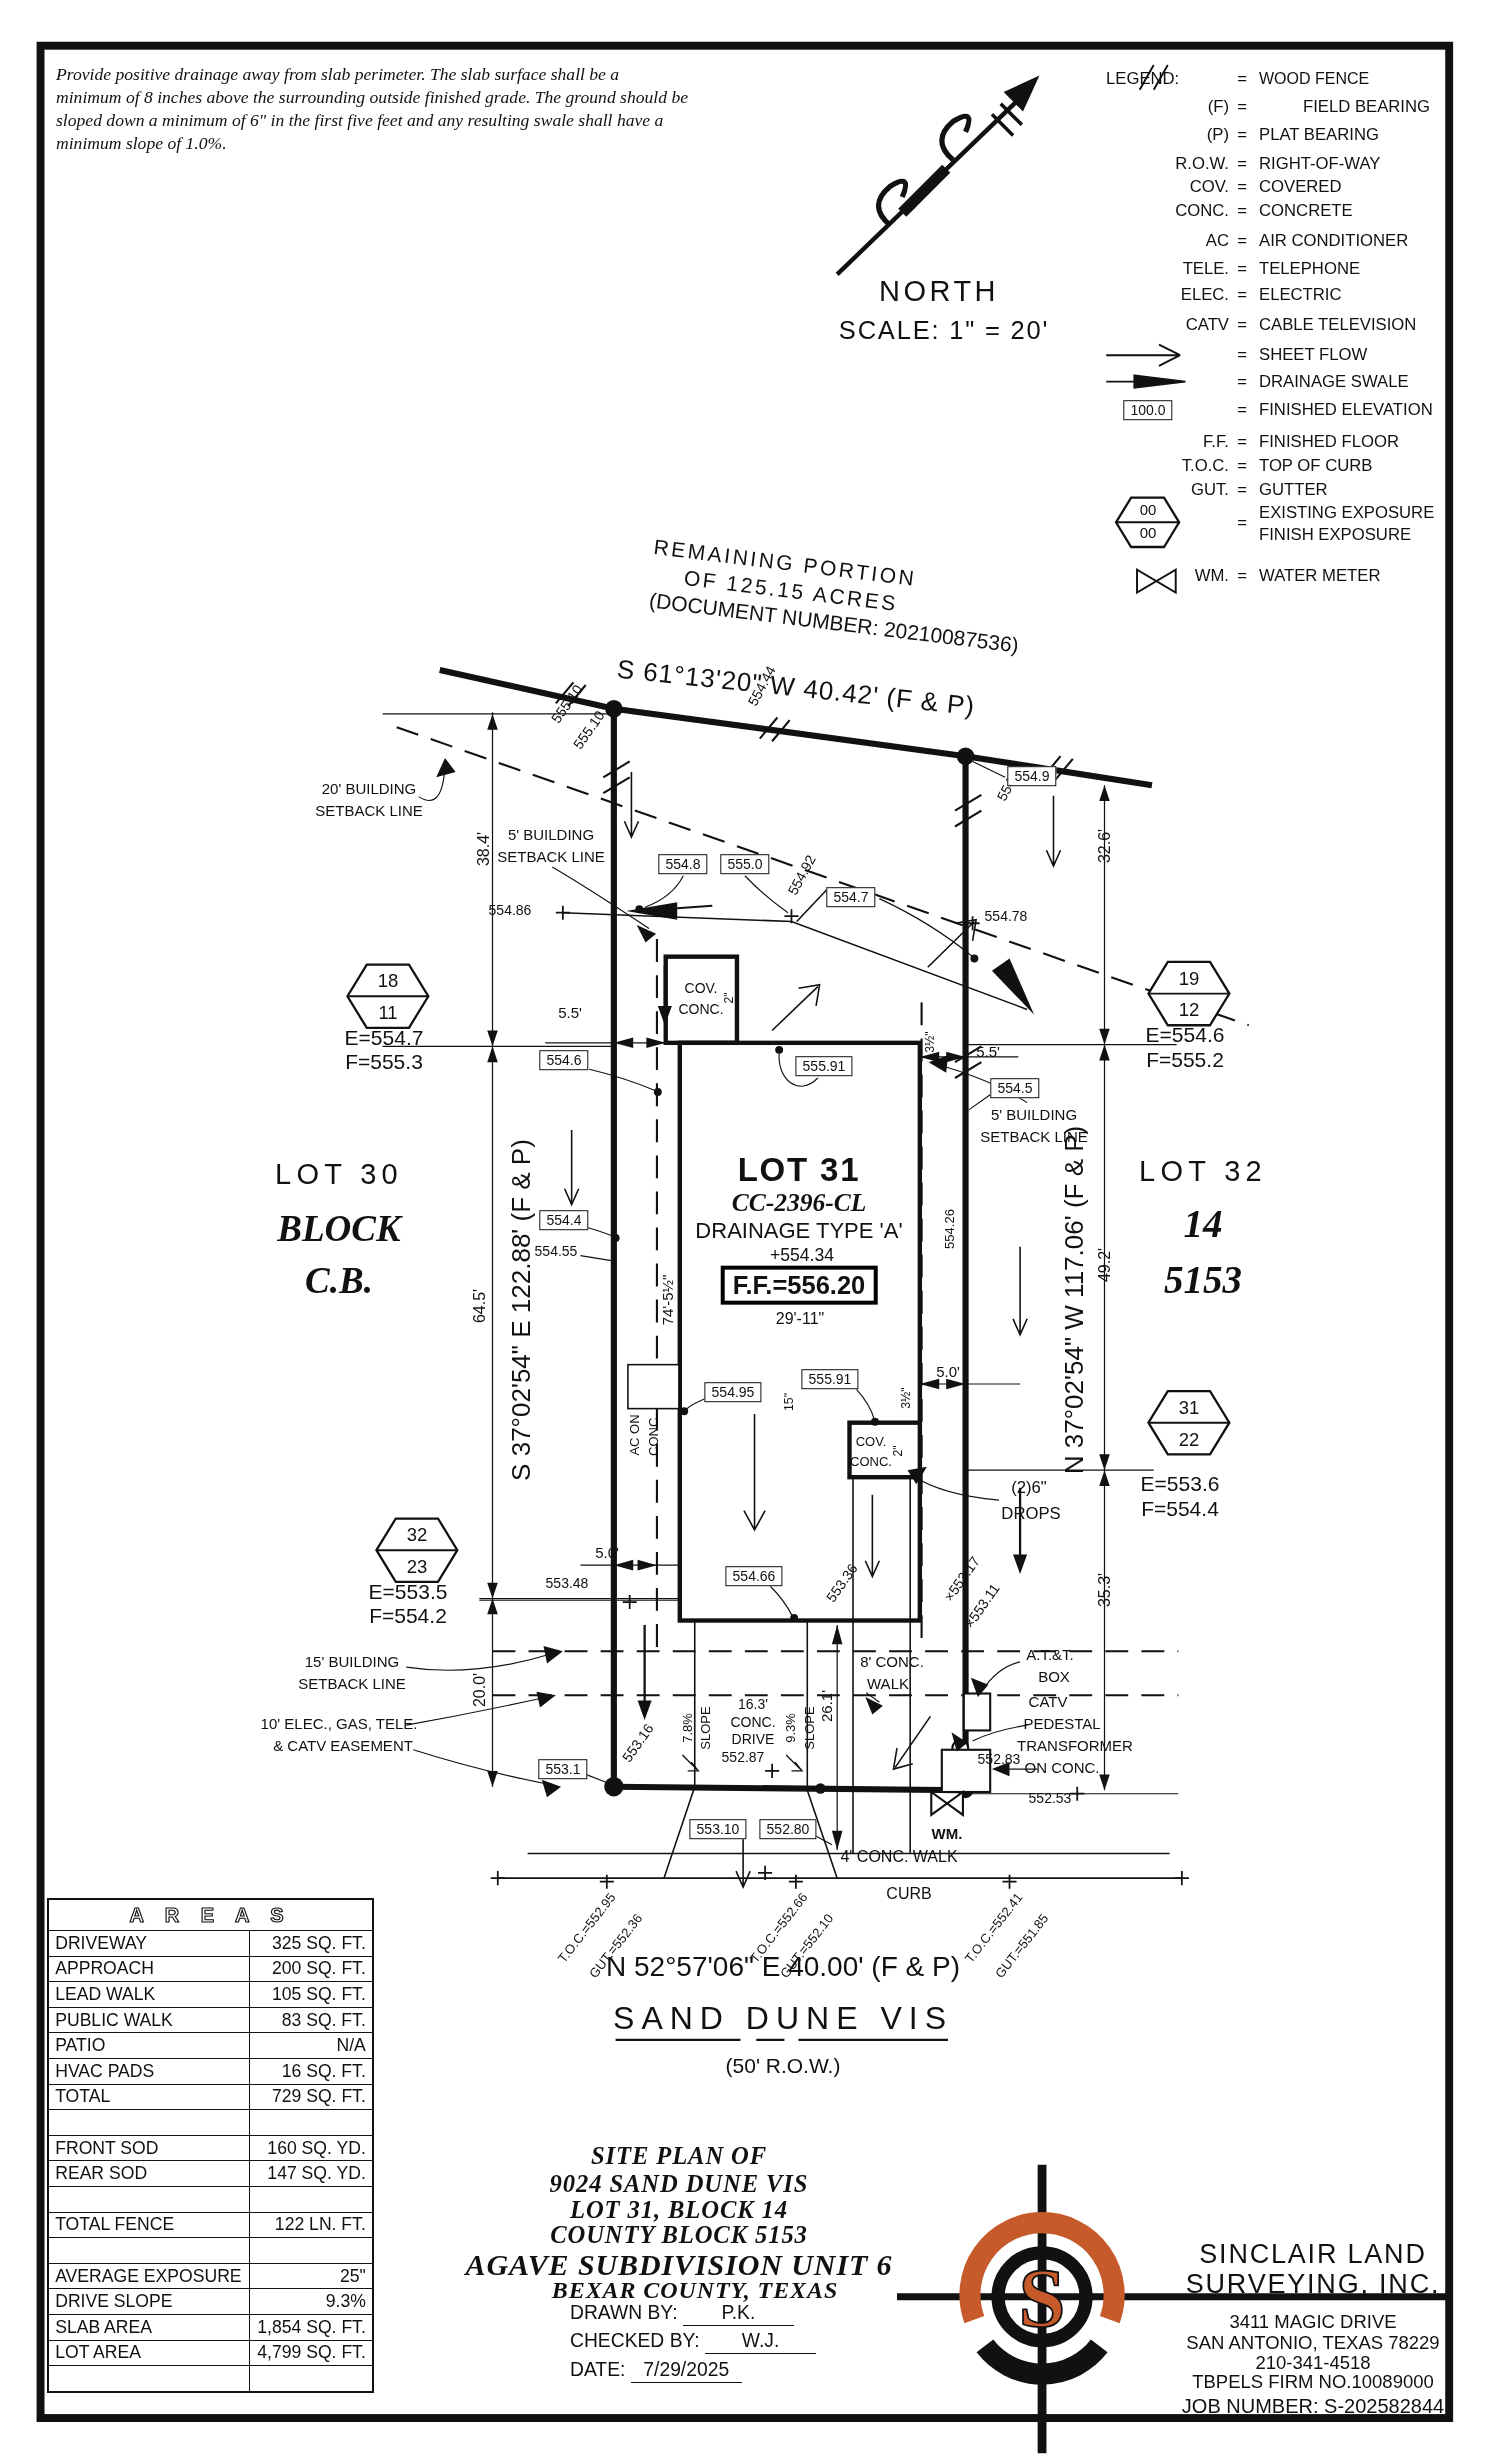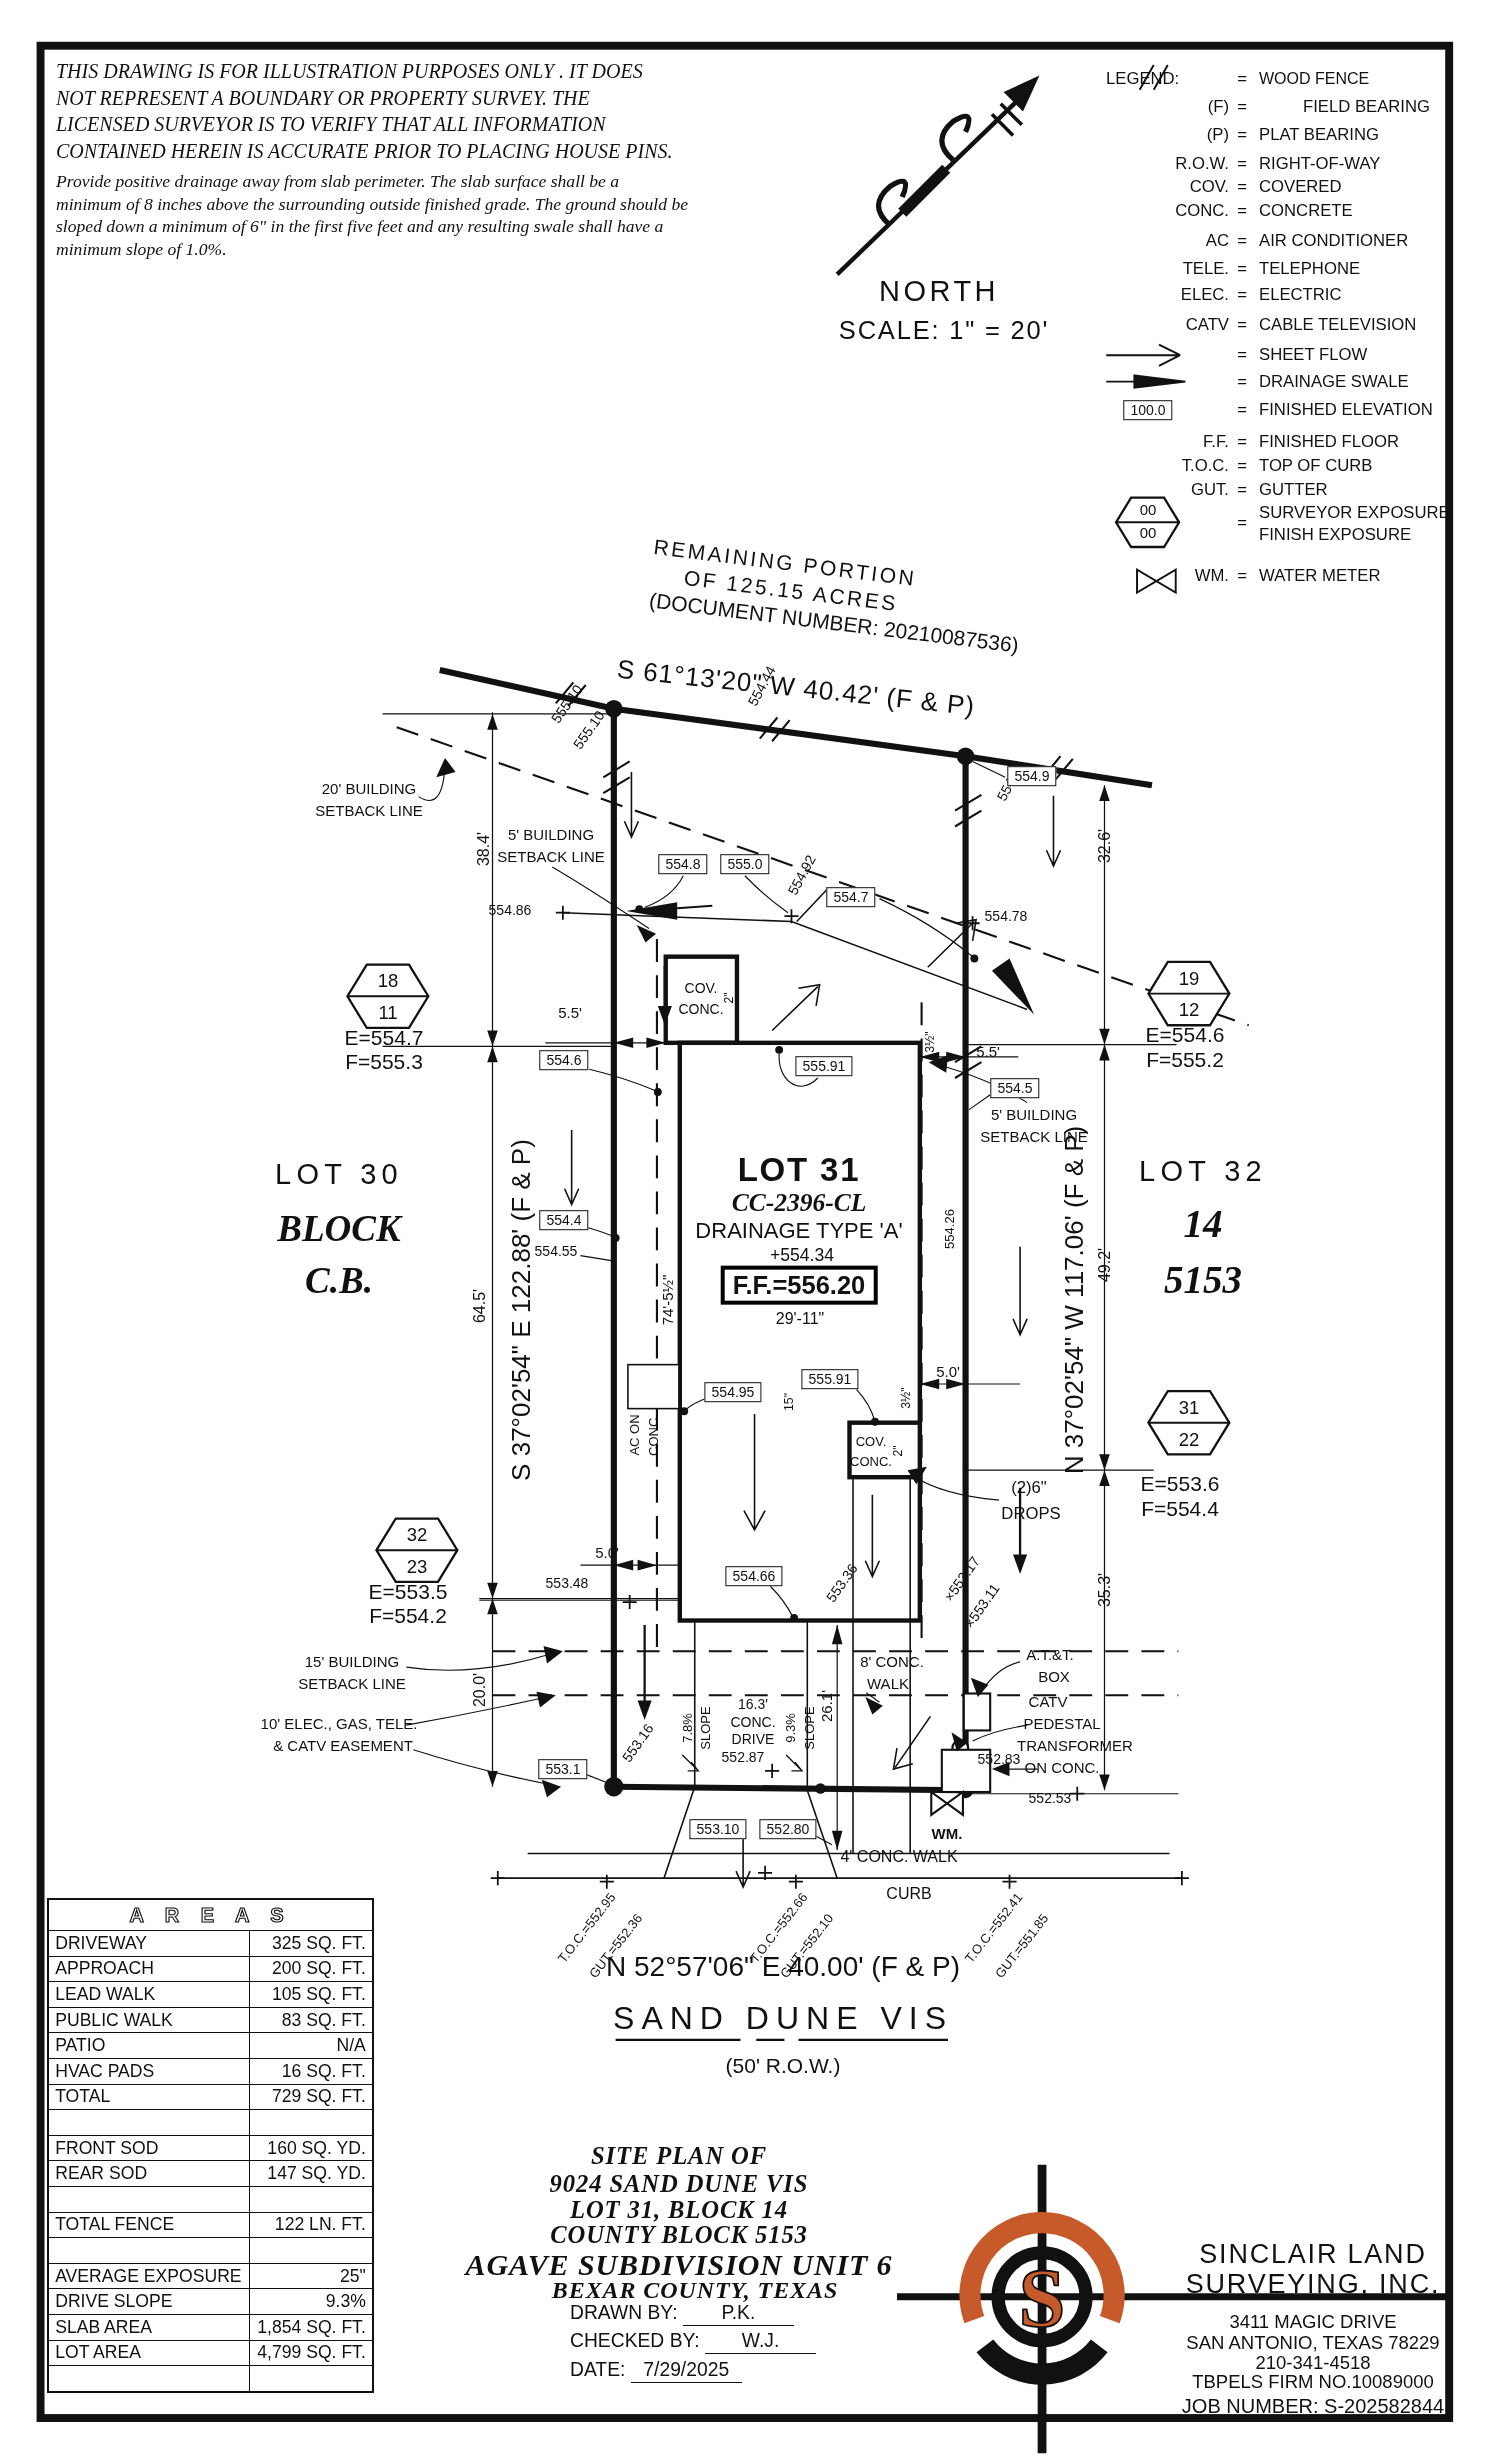--- a/index.html
+++ b/index.html
@@ -272,24 +272,20 @@
         <polygon points="428,1763 450,1727 498,1727 520,1763 498,1799 450,1799" fill="#fff" stroke="#111" stroke-width="2.6"></polygon>
         <line x1="428" y1="1763" x2="520" y2="1763" stroke="#111" stroke-width="2.2"></line>
       </g>
       <g>
         <polygon points="1269.12,594 1286.28,565.92 1323.72,565.92 1340.88,594 1323.72,622.08 1286.28,622.08" fill="#fff" stroke="#111" stroke-width="2.6"></polygon>
         <line x1="1269.12" y1="594" x2="1340.88" y2="594" stroke="#111" stroke-width="2.2"></line>
       </g>
     </svg>
 
   <div id="disclaimer">
-    <div class="p1">THIS DRAWING IS FOR ILLUSTRATION PURPOSES ONLY . IT DOES
-NOT REPRESENT A BOUNDARY OR PROPERTY SURVEY. THE
-LICENSED SURVEYOR IS TO VERIFY THAT ALL INFORMATION
-CONTAINED HEREIN IS ACCURATE PRIOR TO PLACING HOUSE PINS.</div>
     <div class="p2">Provide positive drainage away from slab perimeter. The slab surface shall be a
 minimum of 8 inches above the surrounding outside finished grade. The ground should be
 sloped down a minimum of 6" in the first five feet and any resulting swale shall have a
 minimum slope of 1.0%.</div>
   </div>
 
   <div class="lbl" style="left:1106px;top:70px;font-size:16.7px">LEGEND:</div>
 
   <table id="areas">
     <tbody id="areas-body">
@@ -557,21 +553,21 @@
       <div class="lbl" style="left: 1259px; top: 410px; transform: translateY(-50%); font-size: 16.7px;">FINISHED ELEVATION</div>
       <div class="lbl" style="right: 266px; top: 442px; transform: translateY(-50%); font-size: 16.7px;">F.F.</div>
       <div class="lbl" style="left: 1242px; top: 442px; transform: translate(-50%, -50%); font-size: 16.7px;">=</div>
       <div class="lbl" style="left: 1259px; top: 442px; transform: translateY(-50%); font-size: 16.7px;">FINISHED FLOOR</div>
       <div class="lbl" style="right: 266px; top: 466px; transform: translateY(-50%); font-size: 16.7px;">T.O.C.</div>
       <div class="lbl" style="left: 1242px; top: 466px; transform: translate(-50%, -50%); font-size: 16.7px;">=</div>
       <div class="lbl" style="left: 1259px; top: 466px; transform: translateY(-50%); font-size: 16.7px;">TOP OF CURB</div>
       <div class="lbl" style="right: 266px; top: 490px; transform: translateY(-50%); font-size: 16.7px;">GUT.</div>
       <div class="lbl" style="left: 1242px; top: 490px; transform: translate(-50%, -50%); font-size: 16.7px;">=</div>
       <div class="lbl" style="left: 1259px; top: 490px; transform: translateY(-50%); font-size: 16.7px;">GUTTER</div>
-      <div class="lbl" style="left: 1259px; top: 513px; transform: translateY(-50%); font-size: 16.7px;">SURVEYOR EXPOSURE</div>
+      <div class="lbl" style="left: 1259px; top: 513px; transform: translateY(-50%); font-size: 16.7px;">EXISTING EXPOSURE</div>
       <div class="lbl" style="left: 1259px; top: 535px; transform: translateY(-50%); font-size: 16.7px;">FINISH EXPOSURE</div>
       <div class="lbl" style="right: 266px; top: 576px; transform: translateY(-50%); font-size: 16.7px;">WM.</div>
       <div class="lbl" style="left: 1242px; top: 576px; transform: translate(-50%, -50%); font-size: 16.7px;">=</div>
       <div class="lbl" style="left: 1259px; top: 576px; transform: translateY(-50%); font-size: 16.7px;">WATER METER</div>
       <div class="lbl" style="left: 1242px; top: 523px; transform: translate(-50%, -50%); font-size: 16.7px;">=</div>
       <div class="lbl" style="left: 1148px; top: 510px; transform: translate(-50%, -50%); font-size: 15px;">00</div>
       <div class="lbl" style="left: 1148px; top: 533px; transform: translate(-50%, -50%); font-size: 15px;">00</div>
       <div class="lbl serif" style="left: 679px; top: 2156px; transform: translate(-50%, -50%); font-size: 24.6px; letter-spacing: 0.9px;">SITE PLAN OF</div>
       <div class="lbl serif" style="left: 679px; top: 2184px; transform: translate(-50%, -50%); font-size: 24.6px; letter-spacing: 0.9px;">9024 SAND DUNE VIS</div>
       <div class="lbl serif" style="left: 679px; top: 2210px; transform: translate(-50%, -50%); font-size: 24.6px; letter-spacing: 0.9px;">LOT 31, BLOCK 14</div>

